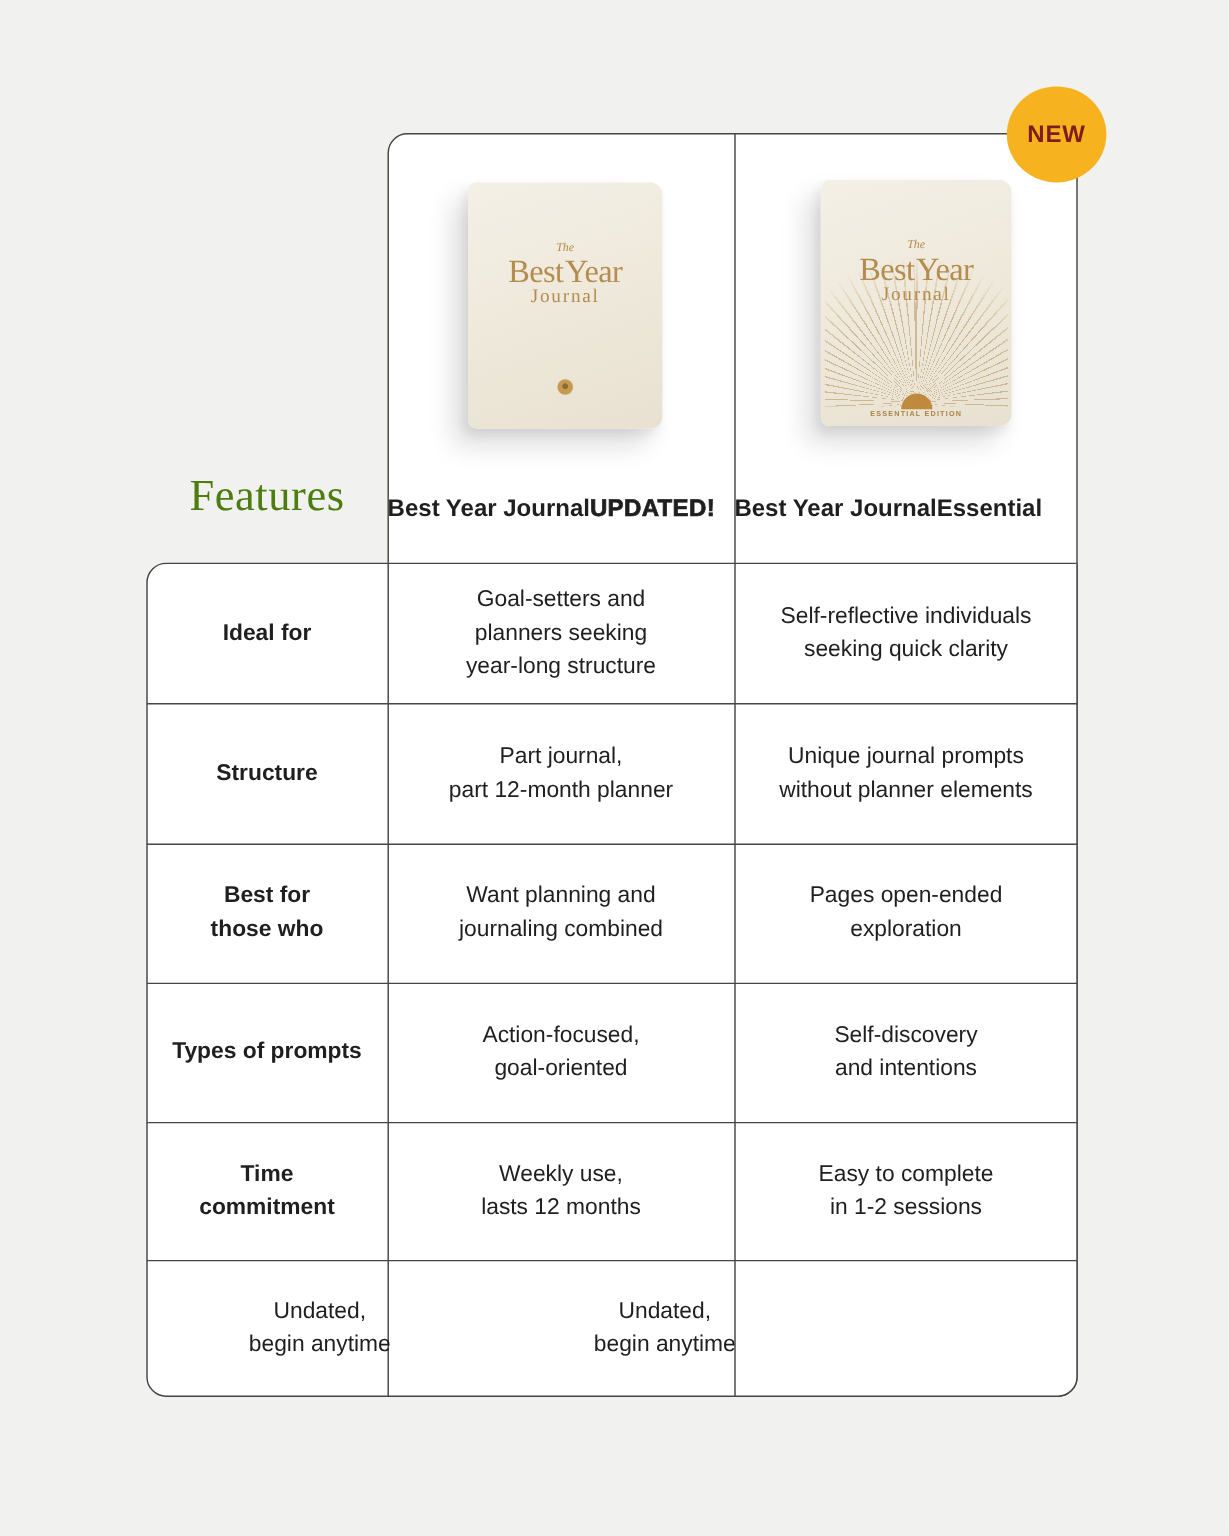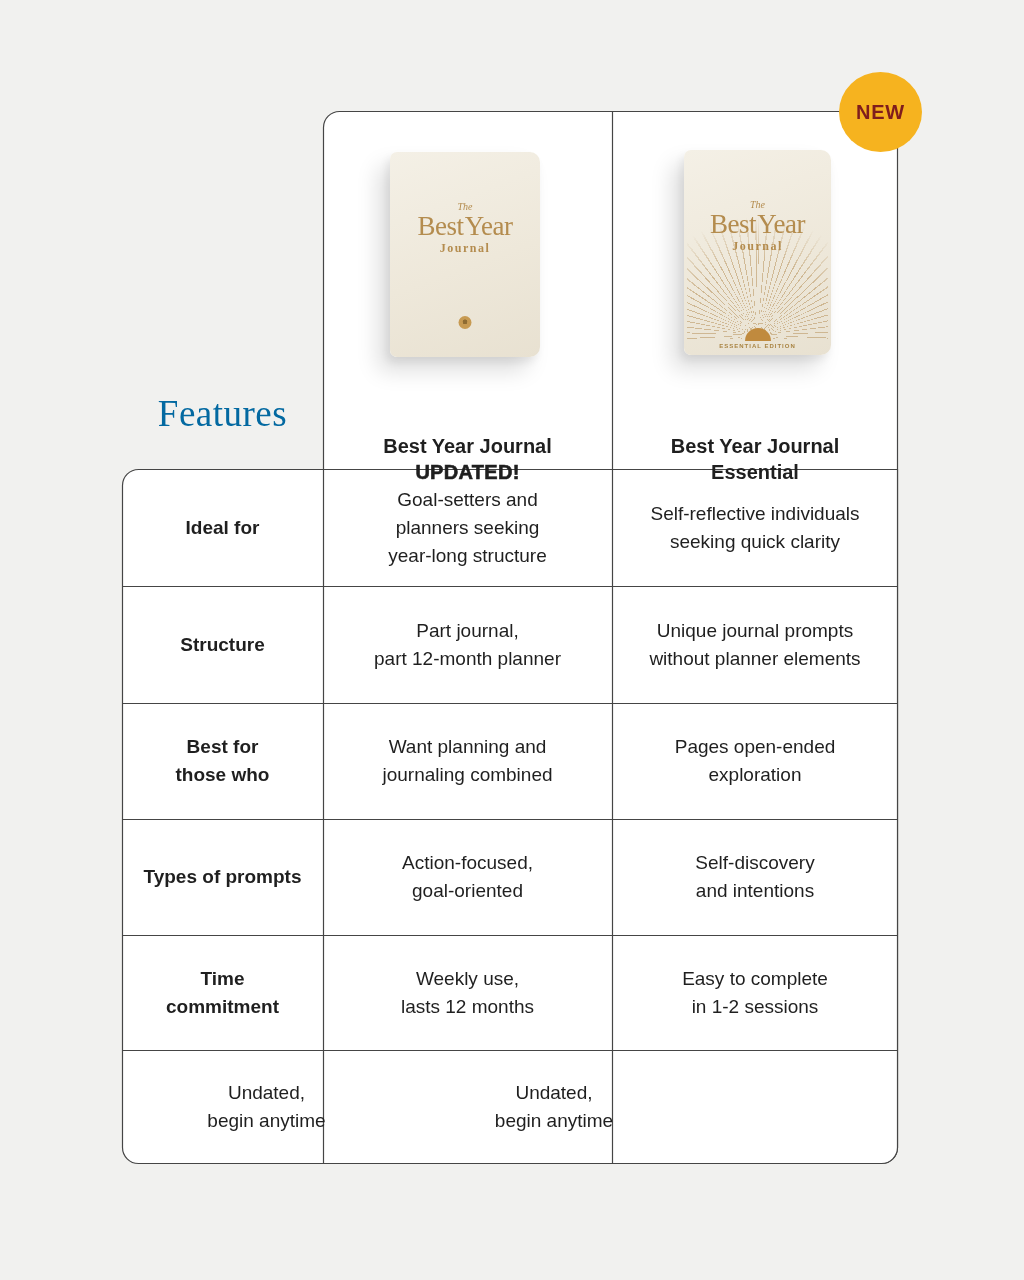--- a/index.html
+++ b/index.html
@@ -11,59 +11,60 @@
     font-family:"Liberation Sans", sans-serif;
     color:#1F1F1F;
   }
   .grid-svg{position:absolute;left:0;top:0;width:1024px;height:1280px;}
 
   
   .features-title{
     position:absolute;left:122px;top:392px;width:201px;
     text-align:center;
     font-family:"Liberation Serif", serif;
-    font-size:37px;font-weight:400;color:#0369a1;letter-spacing:.5px;
+    font-size:37px;font-weight:400;color:#4d7c0f;letter-spacing:.5px;
   }
 
   
   .badge{
     position:absolute;left:839px;top:72px;width:83px;height:80px;
     border-radius:50%;
     background:#F6B31F;
     display:flex;align-items:center;justify-content:center;
     font-size:20px;font-weight:700;letter-spacing:.7px;color:#7f1d1d;
   }
 
   
   .colhead{
     position:absolute;top:393px;height:62px;
-    display:flex;flex-direction:column;align-items:center;justify-content:flex-start;
-    font-size:20px;line-height:26px;font-weight:700;text-align:center;color:#1F1F1F;margin-top:40px;
+    display:flex;flex-direction:row;align-items:center;justify-content:flex-start;
+    font-size:20px;line-height:26px;font-weight:700;text-align:center;color:#1F1F1F;
   }
   .colhead-1{left:323px;width:289px;}
   .colhead-2{left:612px;width:286px;}
   .updated-line{ -webkit-text-stroke:.6px #1F1F1F; letter-spacing:.3px;}
 
   
   .cover{
     position:absolute;
     border-radius:7px 10px 10px 7px;
     background:linear-gradient(160deg,#F4F0E6 0%,#EEE8DA 55%,#E8E1D1 100%);
     box-shadow:-12px 14px 22px rgba(0,0,0,.13), -3px 5px 9px rgba(0,0,0,.07);
+    padding-left:12px;
   }
   .cover-1{left:390px;top:152px;width:150px;height:205px;}
   .cover-2{left:684px;top:150px;width:147px;height:205px;}
   .cover-text{
     position:absolute;left:0;right:0;top:24%;
     text-align:center;color:#B48C4E;
     font-family:"Liberation Serif", serif;
   }
   .cover-the{font-style:italic;font-size:10px;line-height:12px;}
   .cover-title{font-size:27px;line-height:24px;letter-spacing:-.5px;word-spacing:-4px;margin-top:1px;}
-  .cover-sub{font-size:12px;line-height:14px;letter-spacing:1.5px;margin-top:3px;font-weight:bold;}
+  .cover-sub{font-size:16px;line-height:14px;letter-spacing:1.5px;margin-top:3px;}
   .emblem{
     position:absolute;left:50%;top:80%;width:13px;height:13px;
     transform:translateX(-50%);
     border-radius:50%;
     background:radial-gradient(circle at 50% 45%, #8E6B32 0 2.2px, #C79A52 2.6px 100%);
   }
   .rays{
     position:absolute;left:2%;right:2%;top:29%;bottom:8%;
     background:repeating-conic-gradient(from 0deg at 50% 97%,
       rgba(178,138,80,.5) 0deg .8deg, transparent .8deg 4.6deg);

